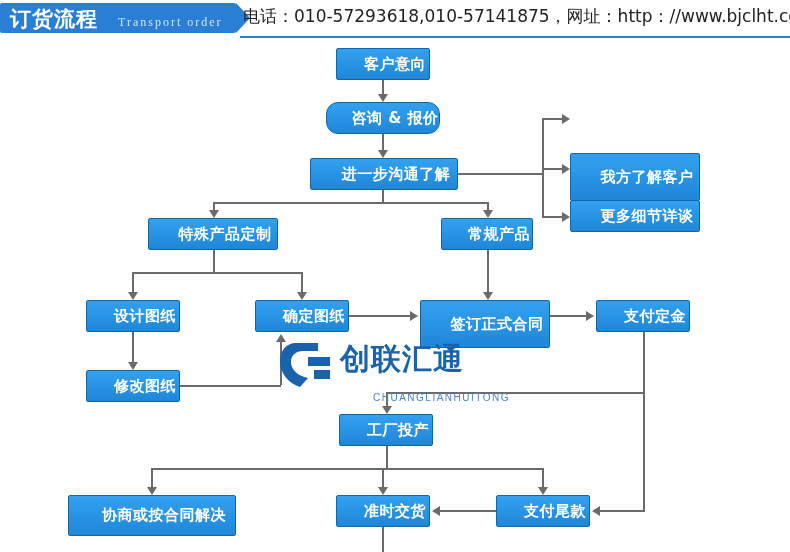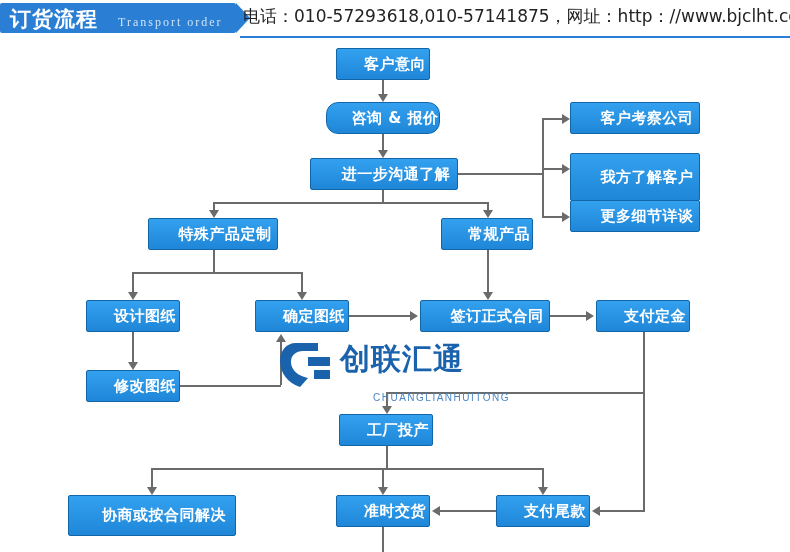--- a/index.html
+++ b/index.html
@@ -161,28 +161,27 @@
 
   <div class="conn v" style="left:643px;top:352px;height:118px;"></div>
   <div class="conn h" style="left:600px;top:470px;width:45px;"></div>
   <div class="arrow left" style="left:592px;top:466px;"></div>
 
   <div class="conn v" style="left:382px;top:487px;height:25px;"></div>
 
   <div class="node" style="left:336px;top:8px;width:94px;height:32px;">客户意向</div>
   <div class="node" style="left:326px;top:62px;width:114px;height:32px;border-radius:12px;">咨询 &amp; 报价</div>
   <div class="node" style="left:310px;top:118px;width:148px;height:32px;">进一步沟通了解</div>
-  <div class="node" style="left:570px;top:62px;width:130px;height:32px;">客户考察公司</div>
   <div class="node" style="left:570px;top:113px;width:130px;height:48px;">我方了解客户</div>
   <div class="node" style="left:570px;top:160px;width:130px;height:32px;">更多细节详谈</div>
   <div class="node" style="left:148px;top:178px;width:130px;height:32px;">特殊产品定制</div>
   <div class="node" style="left:441px;top:178px;width:92px;height:32px;">常规产品</div>
   <div class="node" style="left:86px;top:260px;width:94px;height:32px;">设计图纸</div>
   <div class="node" style="left:255px;top:260px;width:94px;height:32px;">确定图纸</div>
-  <div class="node" style="left:420px;top:260px;width:130px;height:32px;">签订正式合同</div>
+  <div class="node" style="left:420px;top:260px;width:130px;height:48px;">签订正式合同</div>
   <div class="node" style="left:596px;top:260px;width:94px;height:32px;">支付定金</div>
   <div class="node" style="left:86px;top:330px;width:94px;height:32px;">修改图纸</div>
   <div class="node" style="left:339px;top:374px;width:94px;height:32px;">工厂投产</div>
   <div class="node" style="left:68px;top:455px;width:168px;height:41px;">协商或按合同解决</div>
   <div class="node" style="left:336px;top:455px;width:94px;height:32px;">准时交货</div>
   <div class="node" style="left:496px;top:455px;width:94px;height:32px;">支付尾款</div>
 
   <div id="logo">
     <svg width="58" height="56" viewBox="0 0 58 56">
       <path d="M40 6 H18 C8 6 2 14 2 24 C2 36 10 46 22 50 L30 41 C20 39 13 33 13 25 C13 18 18 14 25 14 H40 Z" fill="#1a63ac"></path>

